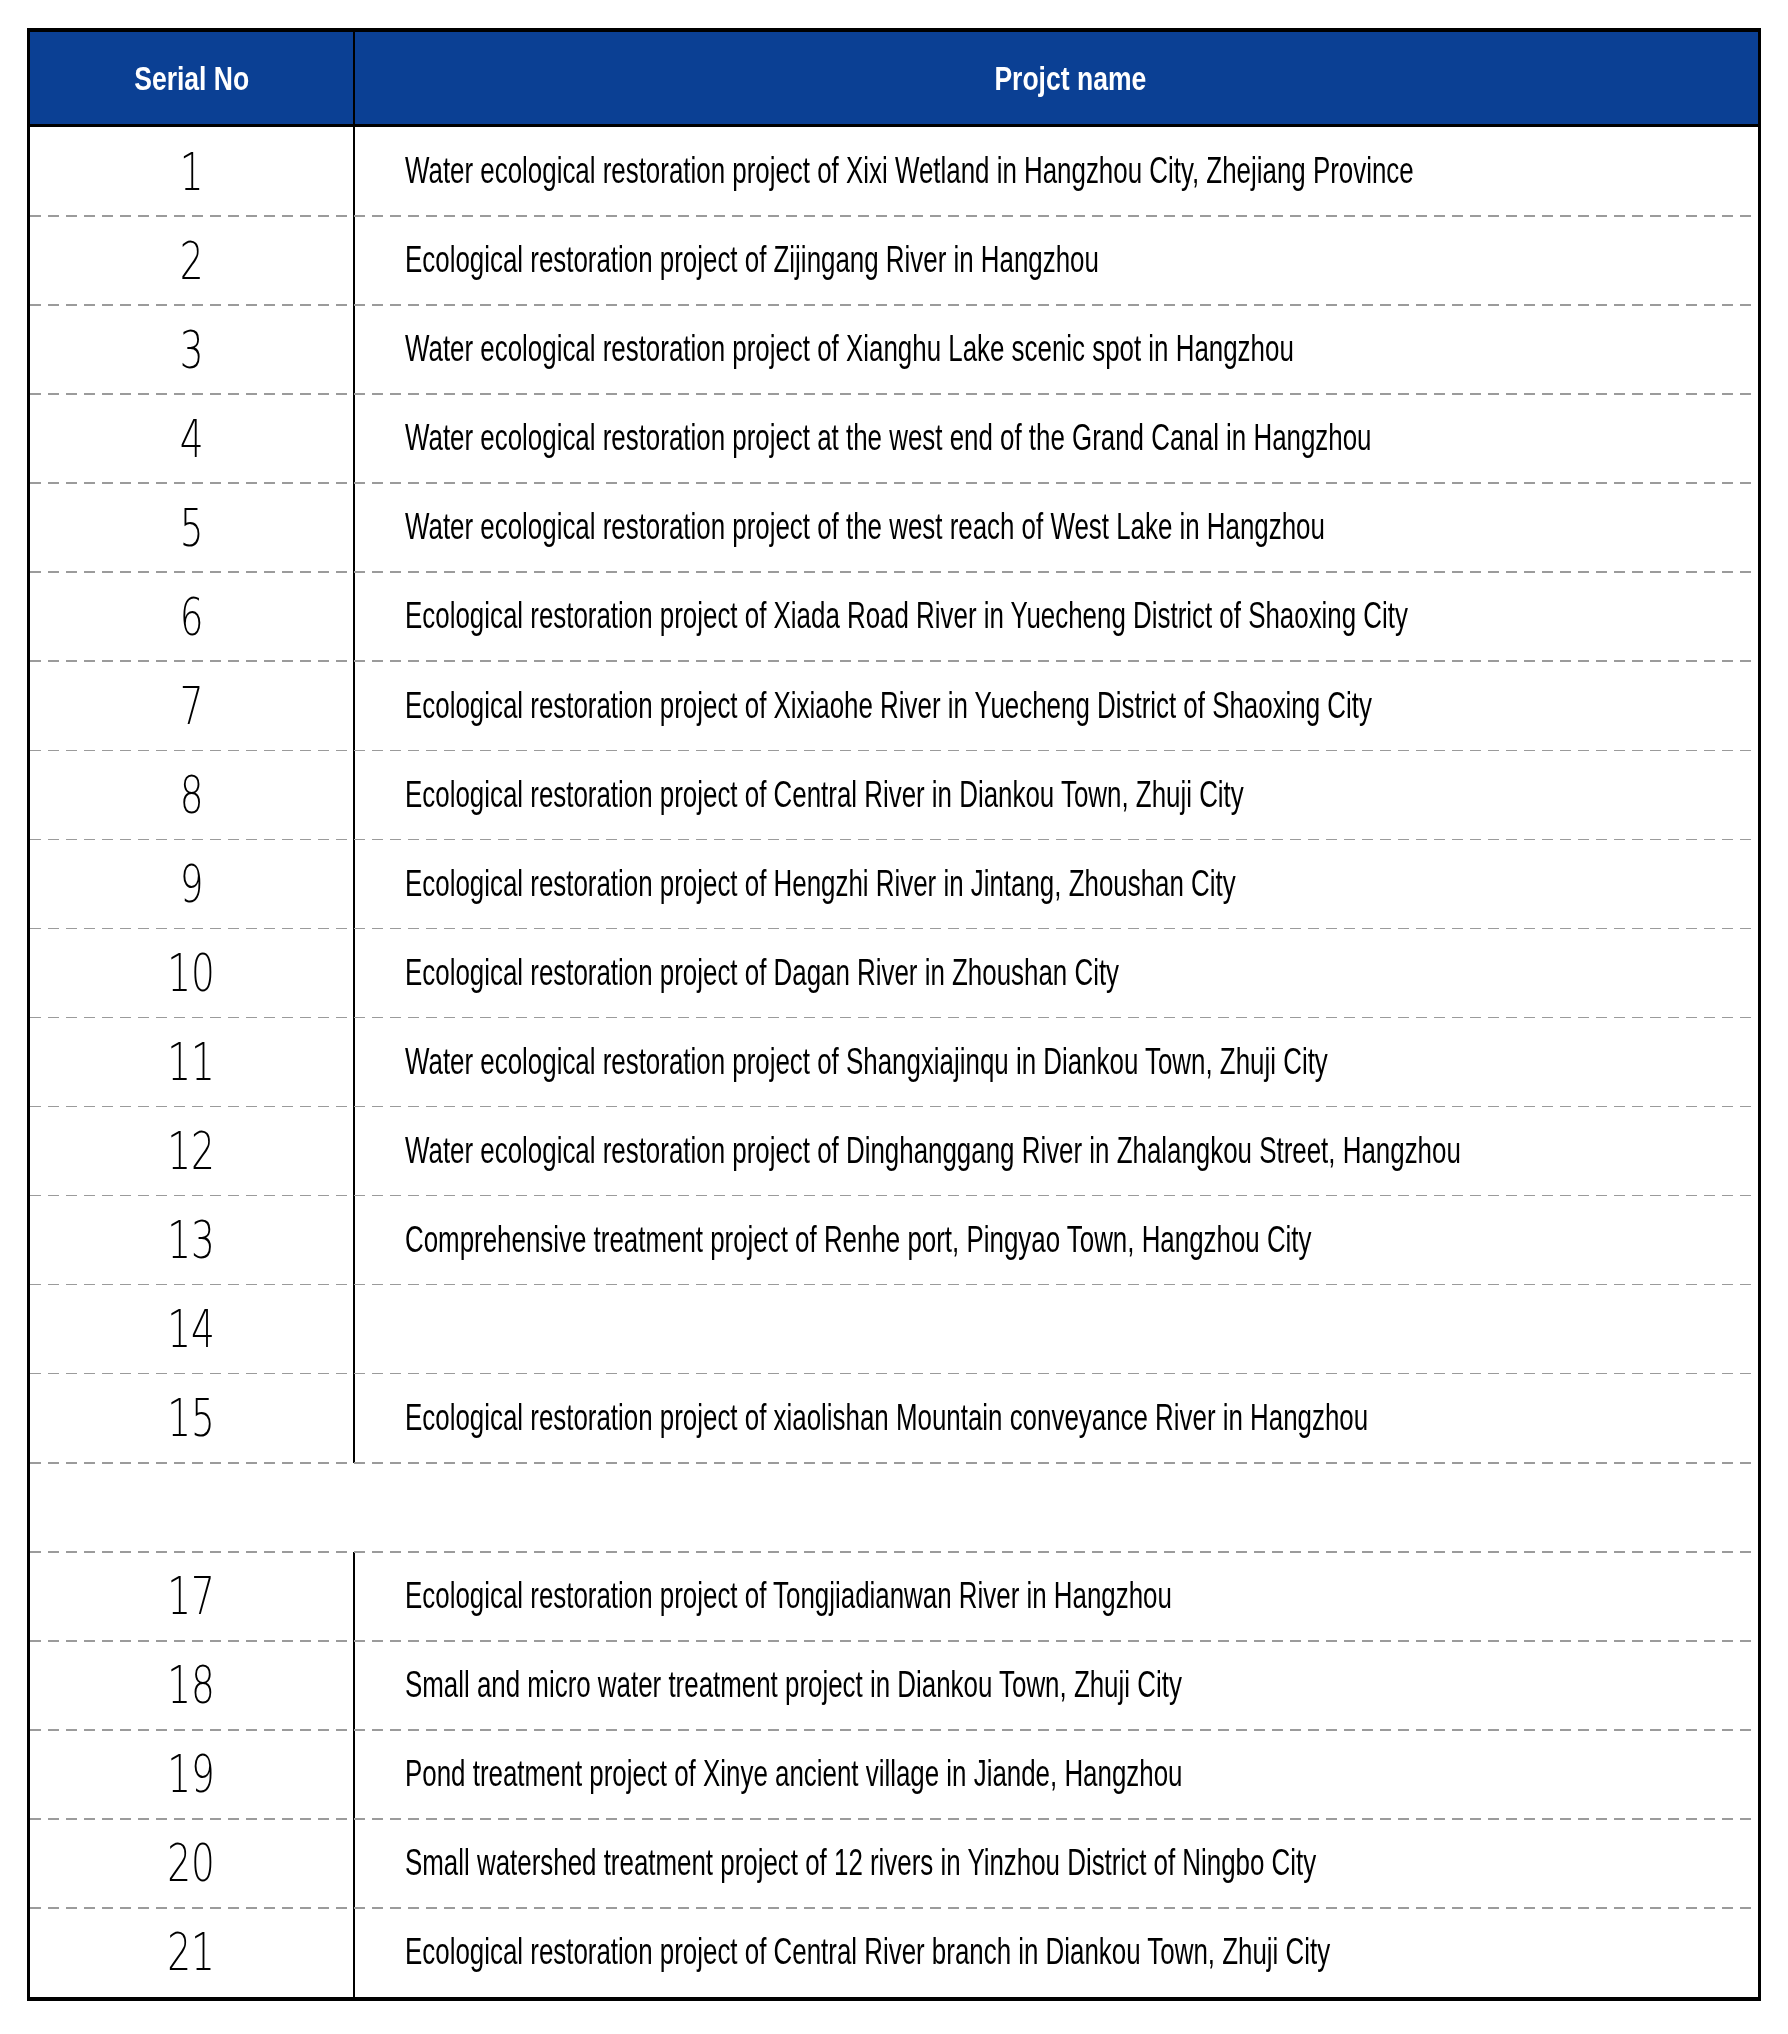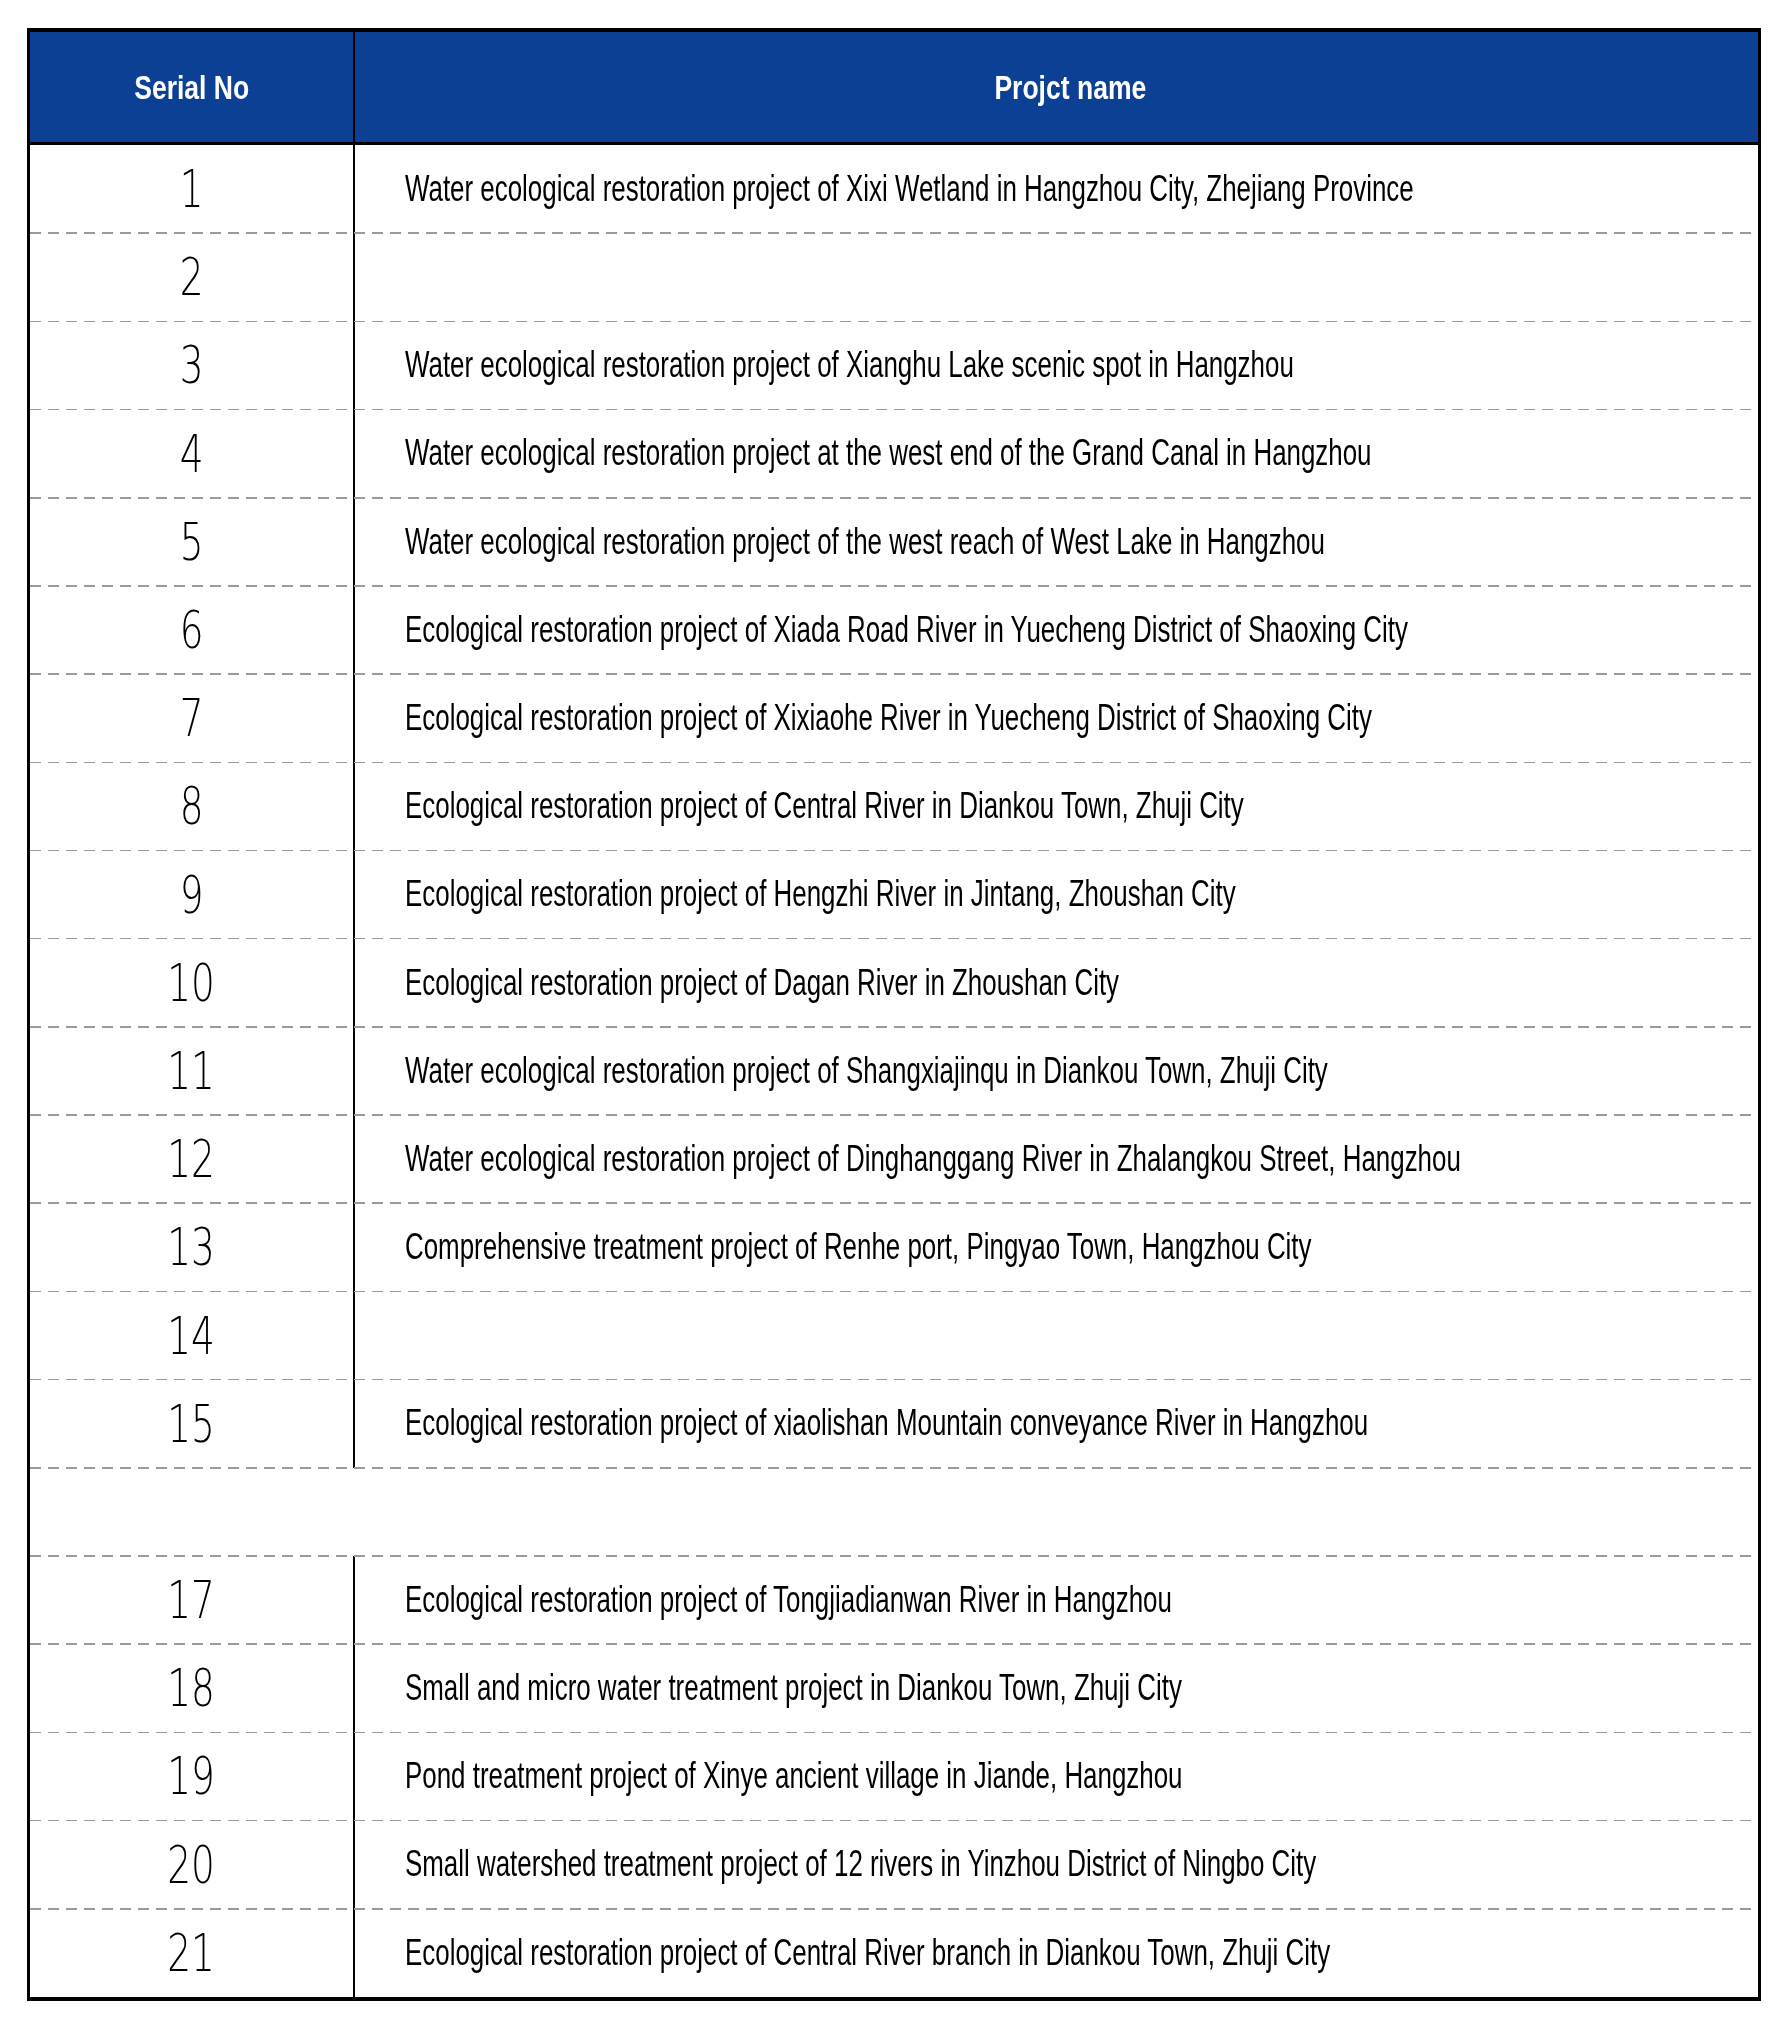--- a/index.html
+++ b/index.html
@@ -24,21 +24,21 @@
     box-sizing: border-box;
     border: 3.3px solid var(--border-color, #000000);
     border-top-width: 4.1px;
     border-bottom-width: 4.1px;
     display: flex;
     flex-direction: column;
     background: #ffffff;
   }
   .thead {
     flex: none;
-    height: 113px;
+    height: 95px;
     background: var(--header-bg, #0B4094);
     border-bottom: 3.3px solid var(--border-color, #000000);
     display: flex;
     box-sizing: border-box;
     gap: 27px;
   }
   .th {
     color: var(--header-text, #ffffff);
     font-weight: bold;
     font-size: 34px;
@@ -146,20 +146,23 @@
             <span class="serial-num">1</span>
           </div>
         <div class="td col-name">
             <span class="proj-text">Water ecological restoration project of Xixi Wetland in Hangzhou City, Zhejiang Province</span>
           </div>
       </div>
       <div class="tr">
         <div class="td col-serial">
             <span class="serial-num">2</span>
           </div>
+        <div class="td col-name">
+            <span class="proj-text">Ecological restoration project of Zijingang River in Hangzhou</span>
+          </div>
       </div>
       <div class="tr">
         <div class="td col-serial">
             <span class="serial-num">3</span>
           </div>
         <div class="td col-name">
             <span class="proj-text">Water ecological restoration project of Xianghu Lake scenic spot in Hangzhou</span>
           </div>
       </div>
       <div class="tr">

